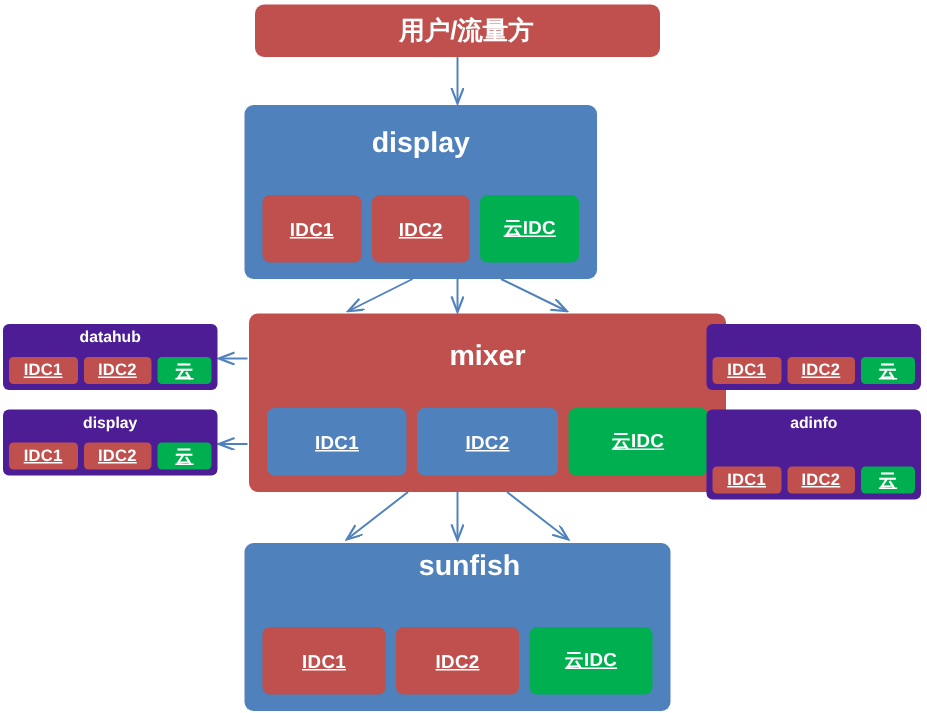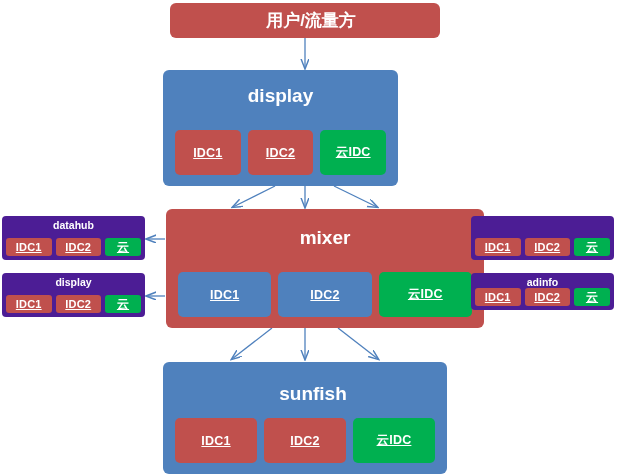--- a/index.html
+++ b/index.html
@@ -182,21 +182,21 @@
       <div class="slot blue">
         <span>IDC2</span>
       </div>
       <div class="slot green">
         <span>云IDC</span>
       </div>
     </div>
   </div>
 
   <div class="node blue group" style="left:163px; top:362px; width:284px; height:112px;">
-    <div class="node-title" style="top:21px;margin-left:16px;">sunfish</div>
+    <div class="node-title" style="top:5px;margin-left:16px;">sunfish</div>
     <div class="slots" style="height:56px;">
       <div class="slot red">
         <span>IDC1</span>
       </div>
       <div class="slot red">
         <span>IDC2</span>
       </div>
       <div class="slot green">
         <span>云IDC</span>
       </div>
@@ -240,21 +240,21 @@
       </div>
       <div class="slot red">
         <span>IDC2</span>
       </div>
       <div class="slot green cloud">
         <span class="cloud-glyph">云</span>
       </div>
     </div>
   </div>
 
-  <div class="panel" style="left:471px; top:273px; width:143px; height:37px;padding-left:34px;">
+  <div class="panel" style="left:471px; top:273px; width:143px; height:60px;padding-left:34px;">
     <div class="panel-title">adinfo</div>
     <div class="slots">
       <div class="slot red">
         <span>IDC1</span>
       </div>
       <div class="slot red">
         <span>IDC2</span>
       </div>
       <div class="slot green cloud">
         <span class="cloud-glyph">云</span>

